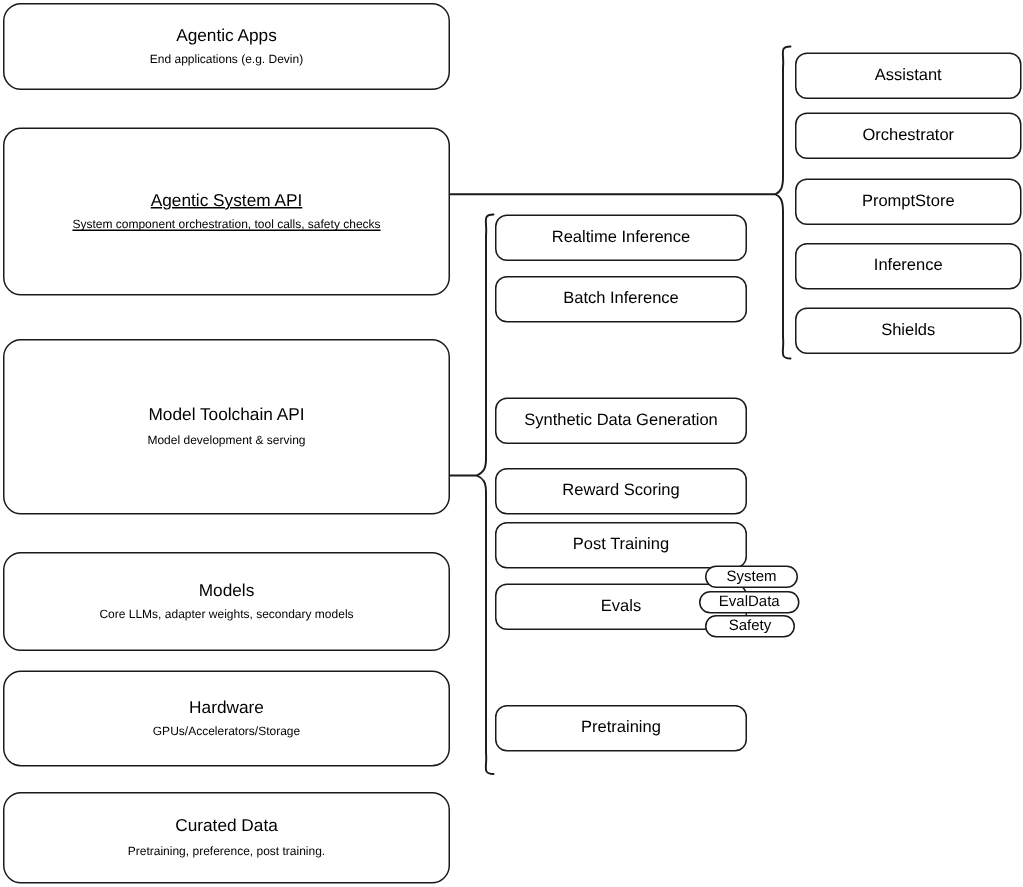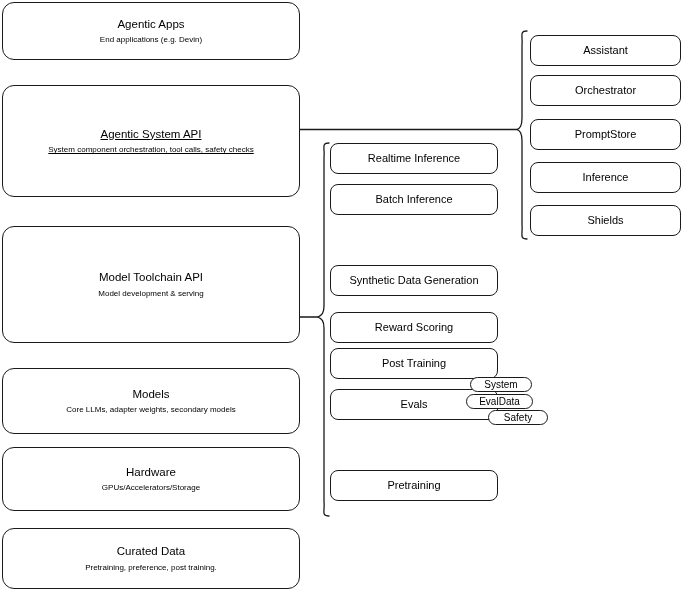--- a/index.html
+++ b/index.html
@@ -180,21 +180,21 @@
   <div class="node cap mid" style="top:470px;">
     <span>Pretraining</span>
   </div>
 
   <div class="pill" style="left:470px; top:377px; width:62px;">
     <span>System</span>
   </div>
   <div class="pill" style="left:466px; top:394px; width:67px;">
     <span>EvalData</span>
   </div>
-  <div class="pill" style="left:488px; top:410px; width:60px;">
+  <div class="pill" style="left:470px; top:410px; width:60px;">
     <span>Safety</span>
   </div>
 
   <div class="node cap right" style="top:35px;">
     <span>Assistant</span>
   </div>
   <div class="node cap right" style="top:75px;">
     <span>Orchestrator</span>
   </div>
   <div class="node cap right" style="top:119px;">

